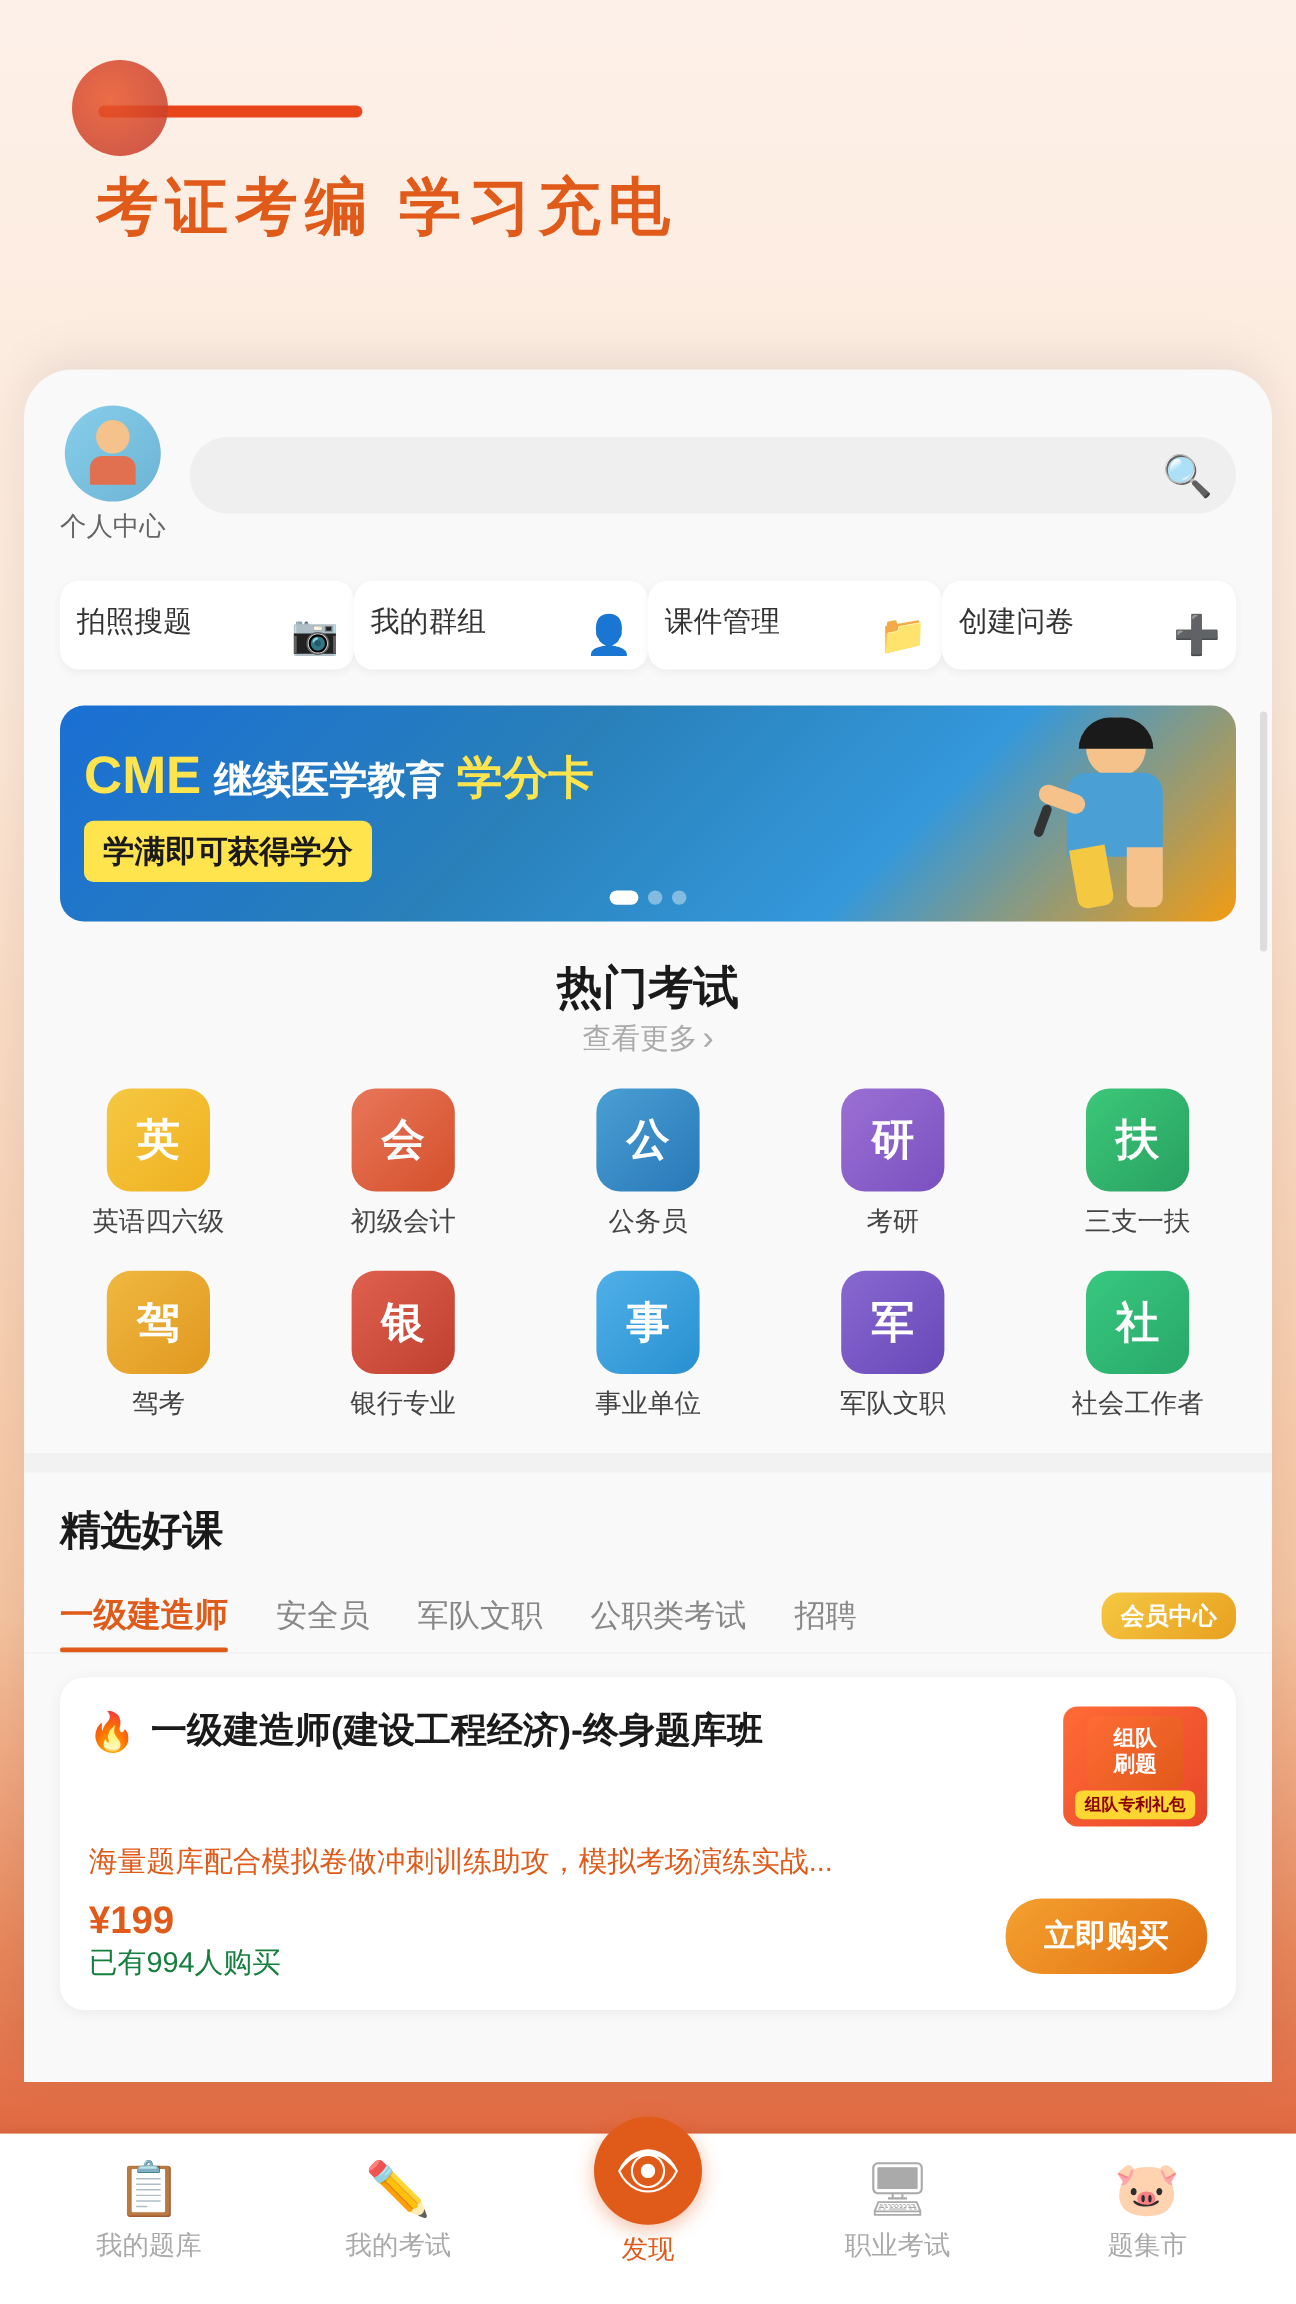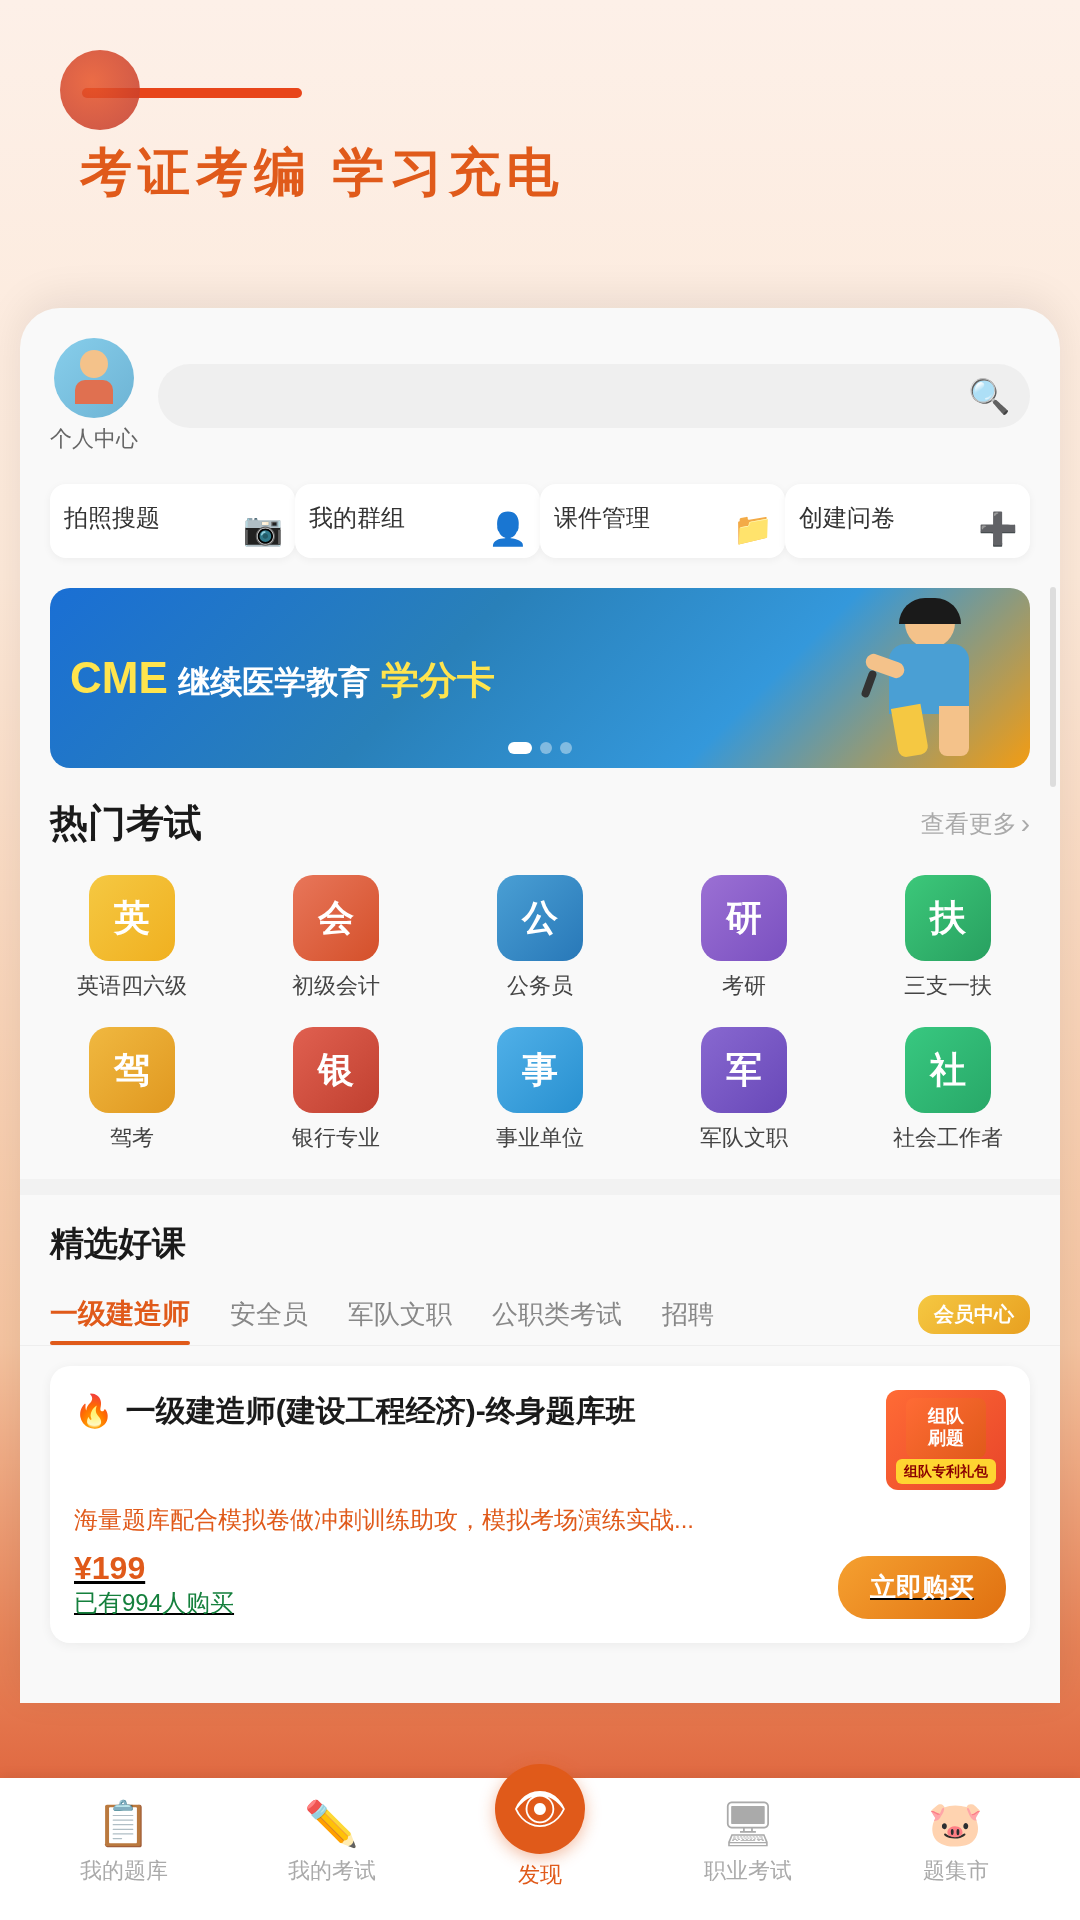--- a/index.html
+++ b/index.html
@@ -240,20 +240,21 @@
       width: 24px;
       border-radius: 6px;
     }
 
     
     .section-header {
       display: flex;
       align-items: center;
       justify-content: space-between;
       padding: 10px 30px 16px 30px;
+      flex-direction: column;
     }
     .section-title {
       font-size: 38px;
       font-weight: 700;
       color: #1a1a1a;
     }
     .section-more {
       font-size: 24px;
       color: #aaa;
       display: flex;
@@ -417,23 +418,22 @@
       overflow: hidden;
     }
     .course-description {
       font-size: 24px;
       color: #e05a1a;
       line-height: 1.5;
       margin-bottom: 12px;
     }
     .course-price-row {
       display: flex;
-      align-items: flex-end;
+      align-items: flex-start;
       justify-content: space-between;
-      text-decoration: underline;
     }
     .course-price {
       font-size: 32px;
       font-weight: 700;
       color: #e05a1a;
     }
     .course-students {
       font-size: 24px;
       color: #15803d;
     }
@@ -553,20 +553,21 @@
     </div>
   </div>
 
   <div class="banner">
     <div class="banner-content">
       <div class="banner-title">
         <span class="cme">CME</span>
         <span class="subtitle-text">继续医学教育</span>
         <span>学分卡</span>
       </div>
+      <div class="banner-subtitle">学满即可获得学分</div>
     </div>
     <div class="banner-decoration">
 
       <div style="position:relative; width:130px; height:160px;">
         <div style="position:absolute; top:0; left:40px; width:50px; height:50px; background:#f4c28a; border-radius:50%; z-index:2;"></div>
         <div style="position:absolute; top:0; left:34px; width:62px; height:26px; background:#1a1a1a; border-radius:30px 30px 0 0; z-index:3;"></div>
         <div style="position:absolute; top:46px; left:24px; width:80px; height:70px; background:#4a9fd4; border-radius:16px 16px 0 0; z-index:2;"></div>
         <div style="position:absolute; top:108px; left:30px; width:30px; height:50px; background:#f5c842; border-radius:0 0 8px 8px; z-index:2; transform:rotate(-10deg);"></div>
         <div style="position:absolute; top:108px; right:26px; width:30px; height:50px; background:#f4c28a; border-radius:0 0 8px 8px; z-index:2;"></div>
 

